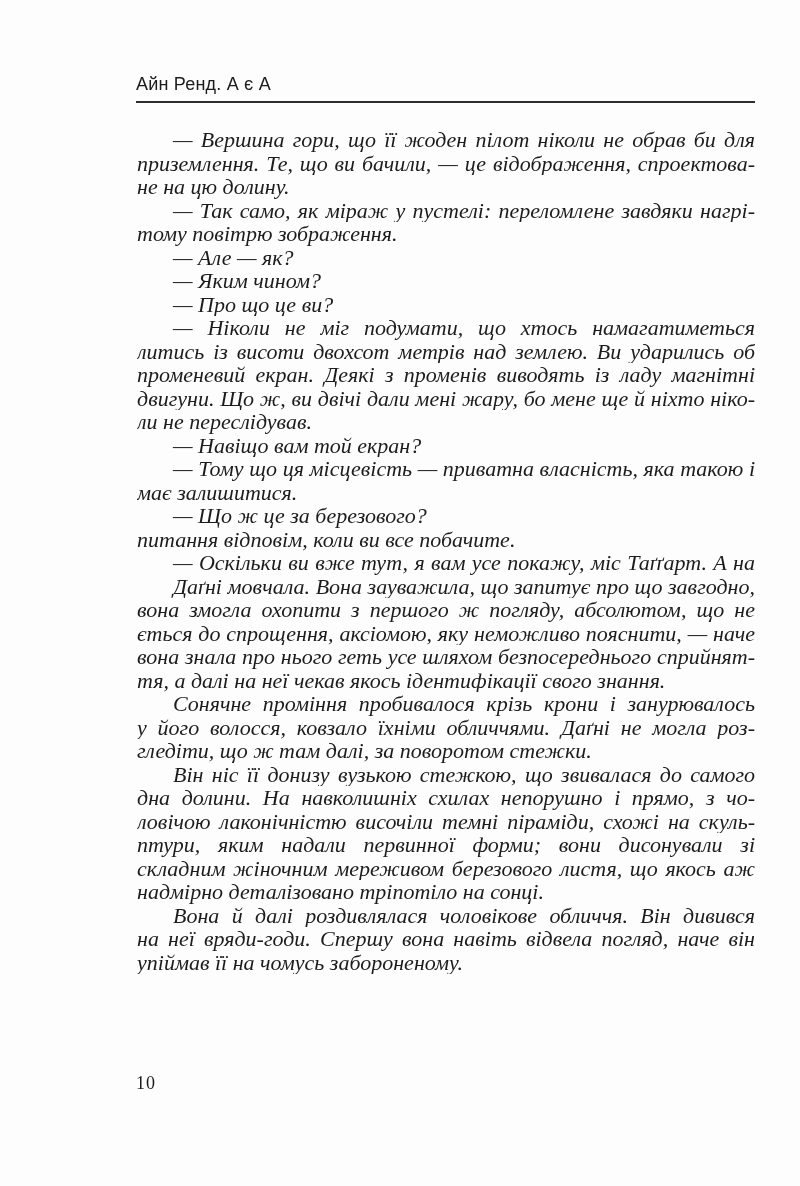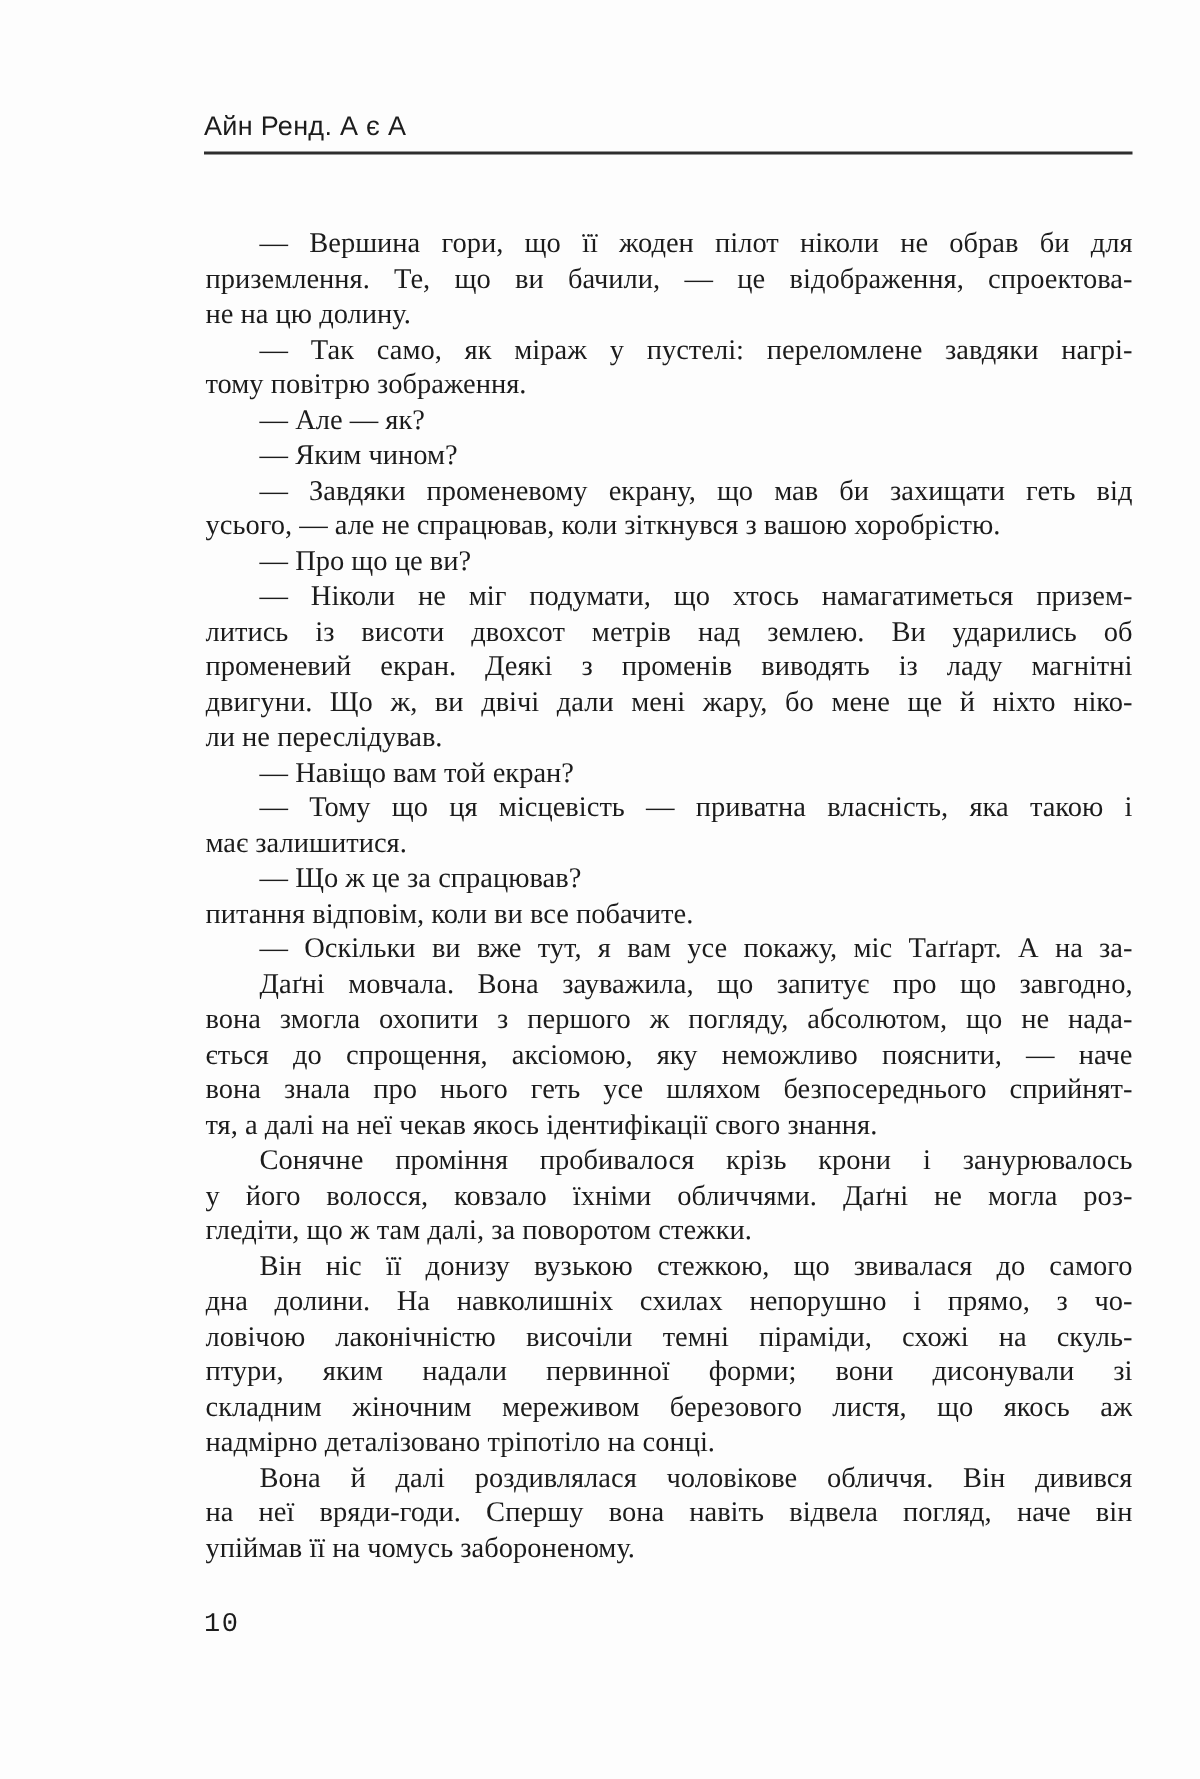--- a/index.html
+++ b/index.html
@@ -38,45 +38,46 @@
     position: absolute;
     left: 93px;
     top: 101px;
     width: 619px;
     height: 2px;
     background: var(--rule);
   }
   .body-text {
     position: absolute;
     left: 94px;
-    top: 151px;
+    top: 128px;
     width: 618px;
     font-family: "Liberation Serif", serif;
-    font-size: 19px;
+    font-size: 22px;
     line-height: 23.5px;
     color: var(--ink);
+    font-style: italic;
   }
   .paragraph { margin: 0; }
   .line {
     text-align: justify;
     text-align-last: justify;
     height: 23.5px;
     overflow: hidden;
   }
   .line.last {
     text-align-last: auto;
   }
   .line.first {
     text-indent: 36px;
   }
   .page-number {
     position: absolute;
     left: 93px;
     top: 1073px;
-    font-family: Liberation Mono, monospace;
+    font-family: Liberation Serif, serif;
     font-size: 18px;
     letter-spacing: 1px;
     color: var(--ink);
   }
 </style>
 </head>
 <body>
 
 <div class="page">
   <header>
@@ -94,42 +95,38 @@
         <div class="line first">— Так само, як міраж у пустелі: переломлене завдяки нагрі-</div>
         <div class="line last">тому повітрю зображення.</div>
       </div>
       <div class="paragraph">
         <div class="line first last">— Але — як?</div>
       </div>
       <div class="paragraph">
         <div class="line first last">— Яким чином?</div>
       </div>
       <div class="paragraph">
-        <div class="line first">— Завдяки променевому екрану, що мав би захищати геть від</div>
-        <div class="line last">усього, — але не спрацював, коли зіткнувся з вашою хоробрістю.</div>
-      </div>
-      <div class="paragraph">
         <div class="line first last">— Про що це ви?</div>
       </div>
       <div class="paragraph">
         <div class="line first">— Ніколи не міг подумати, що хтось намагатиметься призем-</div>
         <div class="line">литись із висоти двохсот метрів над землею. Ви ударились об</div>
         <div class="line">променевий екран. Деякі з променів виводять із ладу магнітні</div>
         <div class="line">двигуни. Що ж, ви двічі дали мені жару, бо мене ще й ніхто ніко-</div>
         <div class="line last">ли не переслідував.</div>
       </div>
       <div class="paragraph">
         <div class="line first last">— Навіщо вам той екран?</div>
       </div>
       <div class="paragraph">
         <div class="line first">— Тому що ця місцевість — приватна власність, яка такою і</div>
         <div class="line last">має залишитися.</div>
       </div>
       <div class="paragraph">
-        <div class="line first last">— Що ж це за спрацював?</div>
+        <div class="line first last">— Що ж це за березового?</div>
       </div>
       <div class="paragraph">
         <div class="line last">питання відповім, коли ви все побачите.</div>
         <div class="line first">— Оскільки ви вже тут, я вам усе покажу, міс Таґґарт. А на за-</div>
       </div>
       <div class="paragraph">
         <div class="line first">Даґні мовчала. Вона зауважила, що запитує про що завгодно,</div>
         <div class="line">вона змогла охопити з першого ж погляду, абсолютом, що не нада-</div>
         <div class="line">ється до спрощення, аксіомою, яку неможливо пояснити, — наче</div>
         <div class="line">вона знала про нього геть усе шляхом безпосереднього сприйнят-</div>

